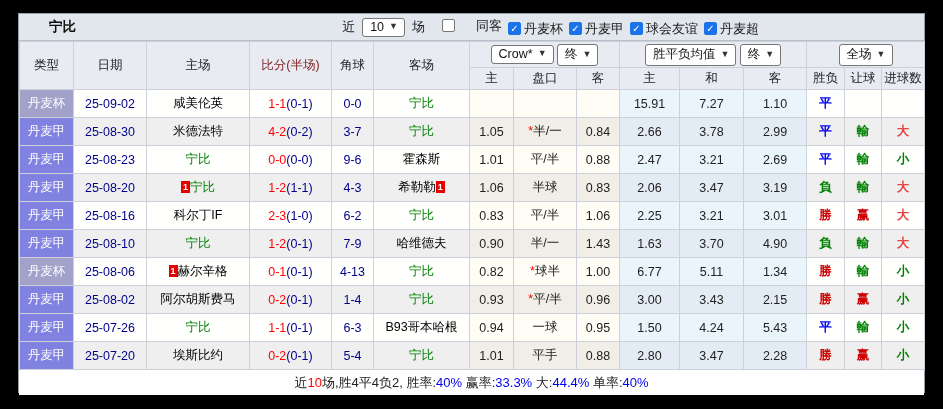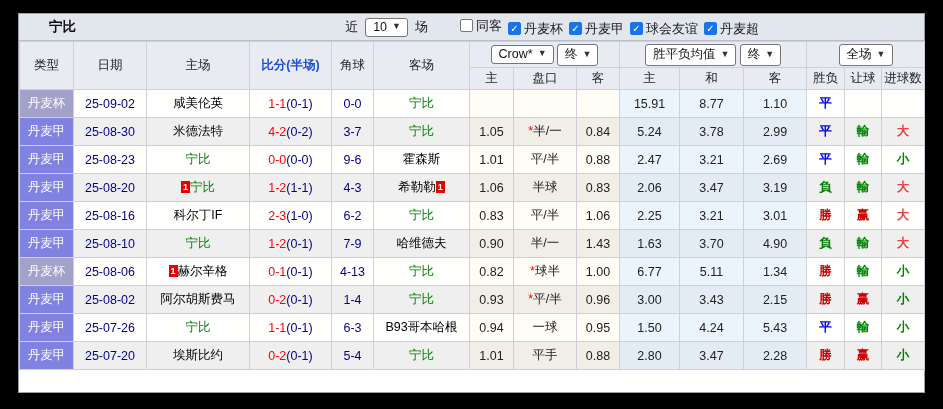--- a/index.html
+++ b/index.html
@@ -26,32 +26,32 @@
   }
   .caret{font-size:9px;color:#333;line-height:1;}
   .cbx{
     display:inline-block;width:13px;height:13px;box-sizing:border-box;border-radius:2px;
     vertical-align:-2px;margin-right:3px;
   }
   .cbx.off{background:#fff;border:1px solid #767676;}
   .cbx.on{background:#1a73e8;border:1px solid #1a73e8;color:#fff;font-size:10px;
     line-height:12px;text-align:center;font-weight:bold;}
   .fitem{display:inline-flex;align-items:center;margin-left:6px;}
-  .fitem.first{margin-left:25px;}
+  .fitem.first{margin-left:10px;gap:18px;}
   
   table{border-collapse:collapse;table-layout:fixed;width:905px;font-size:12.5px;}
   col.c1{width:54px}col.c2{width:73px}col.c3{width:103px}col.c4{width:82px}
   col.c5{width:42px}col.c6{width:96px}col.c7{width:44px}col.c8{width:63px}
   col.c9{width:43px}col.c10{width:60px}col.c11{width:64px}col.c12{width:63px}
   col.c13{width:38px}col.c14{width:37px}col.c15{width:43px}
   th,td{border:1px solid #ccd0d9;text-align:center;padding:0;overflow:hidden;white-space:nowrap;}
   th{background:#e9ebf2;font-weight:normal;color:#1d1d1d;}
   tr.hdrA th{height:25px;}
   tr.hdrB th{height:21px;}
-  .h-blue{color:#1d4ed8;font-weight:bold;}
+  .h-blue{color:#7f1d1d;}
   tbody td{height:27px;}
   tbody tr:nth-child(odd) td{background:#fffffe;}
   tbody tr:nth-child(even) td{background:#efefef;}
   tbody tr:nth-child(odd) td.c-odds{background:#fffdf6;}
   tbody tr:nth-child(even) td.c-odds{background:#f0eee7;}
   tbody tr:nth-child(odd) td.c-avg{background:#eaf4fb;}
   tbody tr:nth-child(even) td.c-avg{background:#e3ecf4;}
   td.t-cup{background:#a1a1c9 !important;color:#fff;}
   td.t-lg{background:#8181e1 !important;color:#fff;}
   td.date,td.corner{color:#00008b;}
@@ -180,37 +180,37 @@
           <td class="t-cup">丹麦杯</td>
           <td class="date">25-09-02</td>
           <td><span>咸美伦英</span></td>
           <td><span class="s-main">1-1</span><span class="s-half">(0-1)</span></td>
           <td class="corner">0-0</td>
           <td><span class="green-team">宁比</span></td>
           <td class="c-odds odds"></td>
           <td class="c-odds odds"><span></span></td>
           <td class="c-odds odds"></td>
           <td class="c-avg odds">15.91</td>
-          <td class="c-avg odds">8.77</td>
+          <td class="c-avg odds">7.27</td>
           <td class="c-avg odds">1.10</td>
           <td class="res c-blue">平</td>
           <td class="res "></td>
           <td class="res "></td>
         </tr>
         <tr>
           <td class="t-lg">丹麦甲</td>
           <td class="date">25-08-30</td>
           <td><span>米德法特</span></td>
           <td><span class="s-main">4-2</span><span class="s-half">(0-2)</span></td>
           <td class="corner">3-7</td>
           <td><span class="green-team">宁比</span></td>
           <td class="c-odds odds">1.05</td>
           <td class="c-odds odds"><span class="star">*</span><span>半/一</span></td>
           <td class="c-odds odds">0.84</td>
-          <td class="c-avg odds">5.24</td>
+          <td class="c-avg odds">2.66</td>
           <td class="c-avg odds">3.78</td>
           <td class="c-avg odds">2.99</td>
           <td class="res c-blue">平</td>
           <td class="res c-green">輸</td>
           <td class="res c-red2">大</td>
         </tr>
         <tr>
           <td class="t-lg">丹麦甲</td>
           <td class="date">25-08-23</td>
           <td><span class="green-team">宁比</span></td>
@@ -342,14 +342,17 @@
           <td class="c-avg odds">2.80</td>
           <td class="c-avg odds">3.47</td>
           <td class="c-avg odds">2.28</td>
           <td class="res c-red">勝</td>
           <td class="res c-red">赢</td>
           <td class="res c-green">小</td>
         </tr>
       </tbody>
   </table>
 
+  <div class="footer">
+      <span id="footer-text"><span>近</span><span class="f-red">10</span><span>场,胜4平4负2, 胜率:</span><span class="f-blue">40%</span><span> 赢率:</span><span class="f-blue">33.3%</span><span> 大:</span><span class="f-blue">44.4%</span><span> 单率:</span><span class="f-blue">40%</span></span>
+    </div>
 
 </div>
 
 </body></html>

